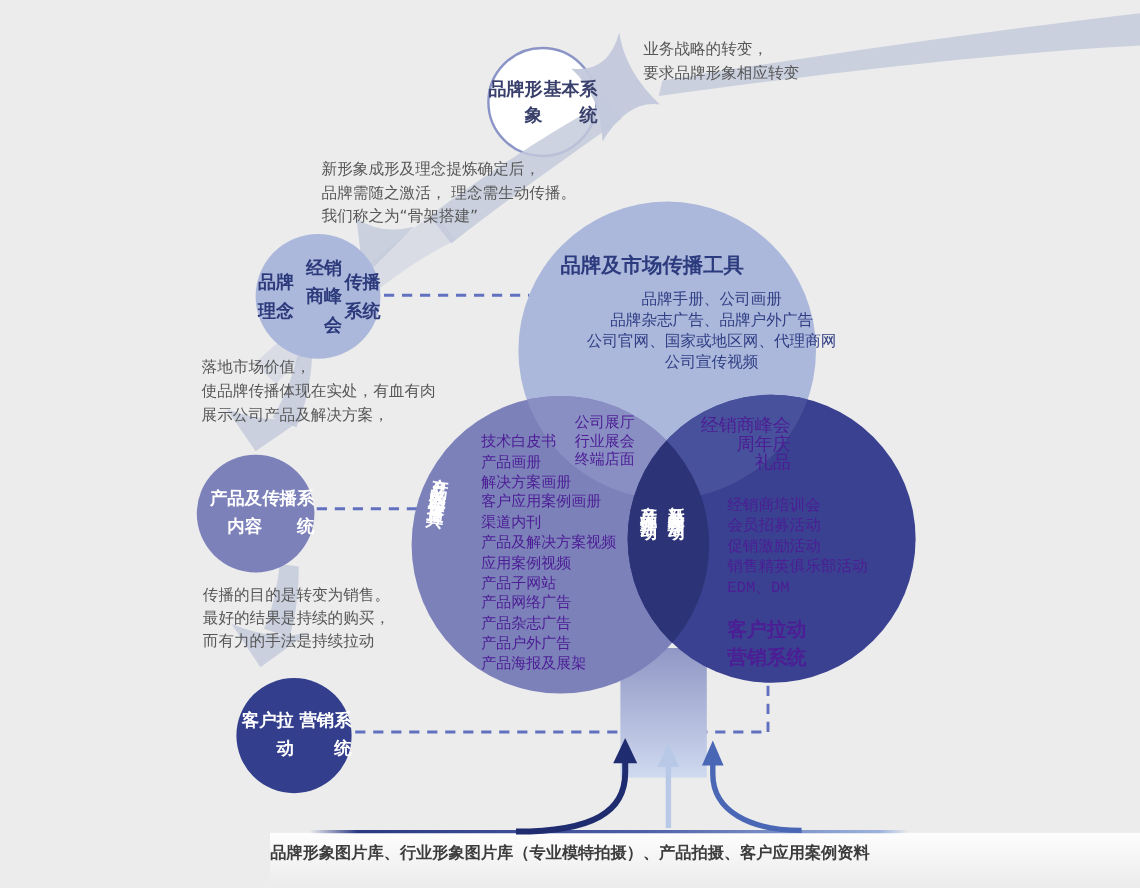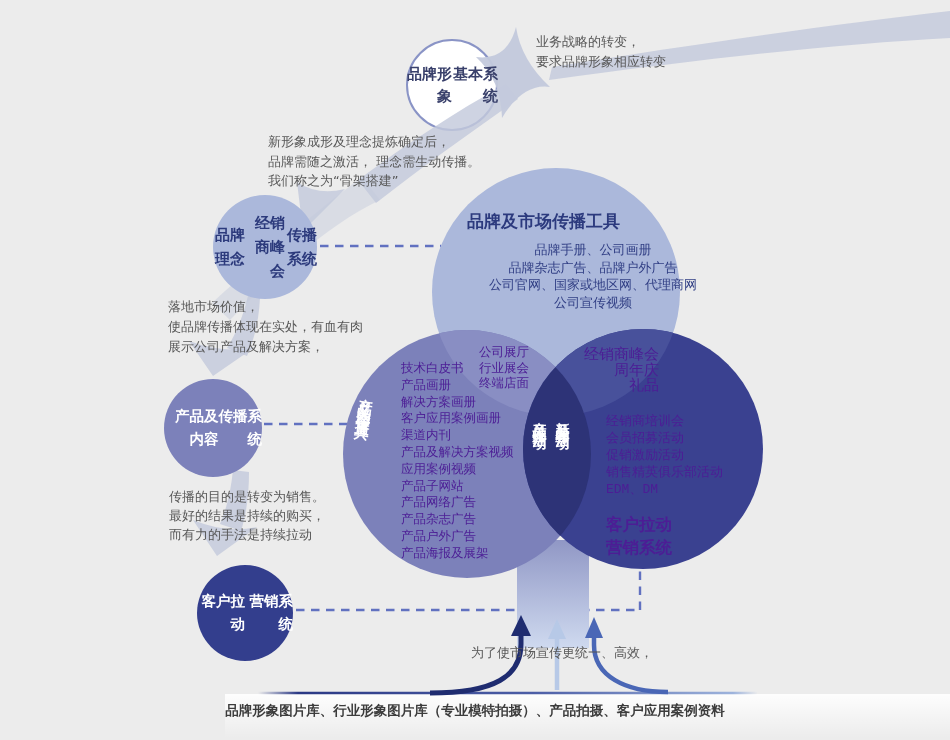--- a/index.html
+++ b/index.html
@@ -184,17 +184,16 @@
     </div>
   <div class="abs white-items" style="left:606px;top:513px;font-size:16.5px;font-weight:bold;line-height:23px;">
       <div>客户拉动</div>
       <div>营销系统</div>
     </div>
 
   <div class="abs v-text center-col" style="left:531px;top:410px;">产品推介活动</div>
   <div class="abs v-text center-col" style="left:554px;top:410px;">新品发布活动</div>
 
   <div class="abs note unify" style="left:332px;top:643px;">
-      <div>为了使市场宣传更统一、高效，</div>
     </div>
   <div class="abs lib-text" style="left:0;top:702px;">品牌形象图片库、行业形象图片库（专业模特拍摄）、产品拍摄、客户应用案例资料</div>
 
 </div>
 
 </body></html>

